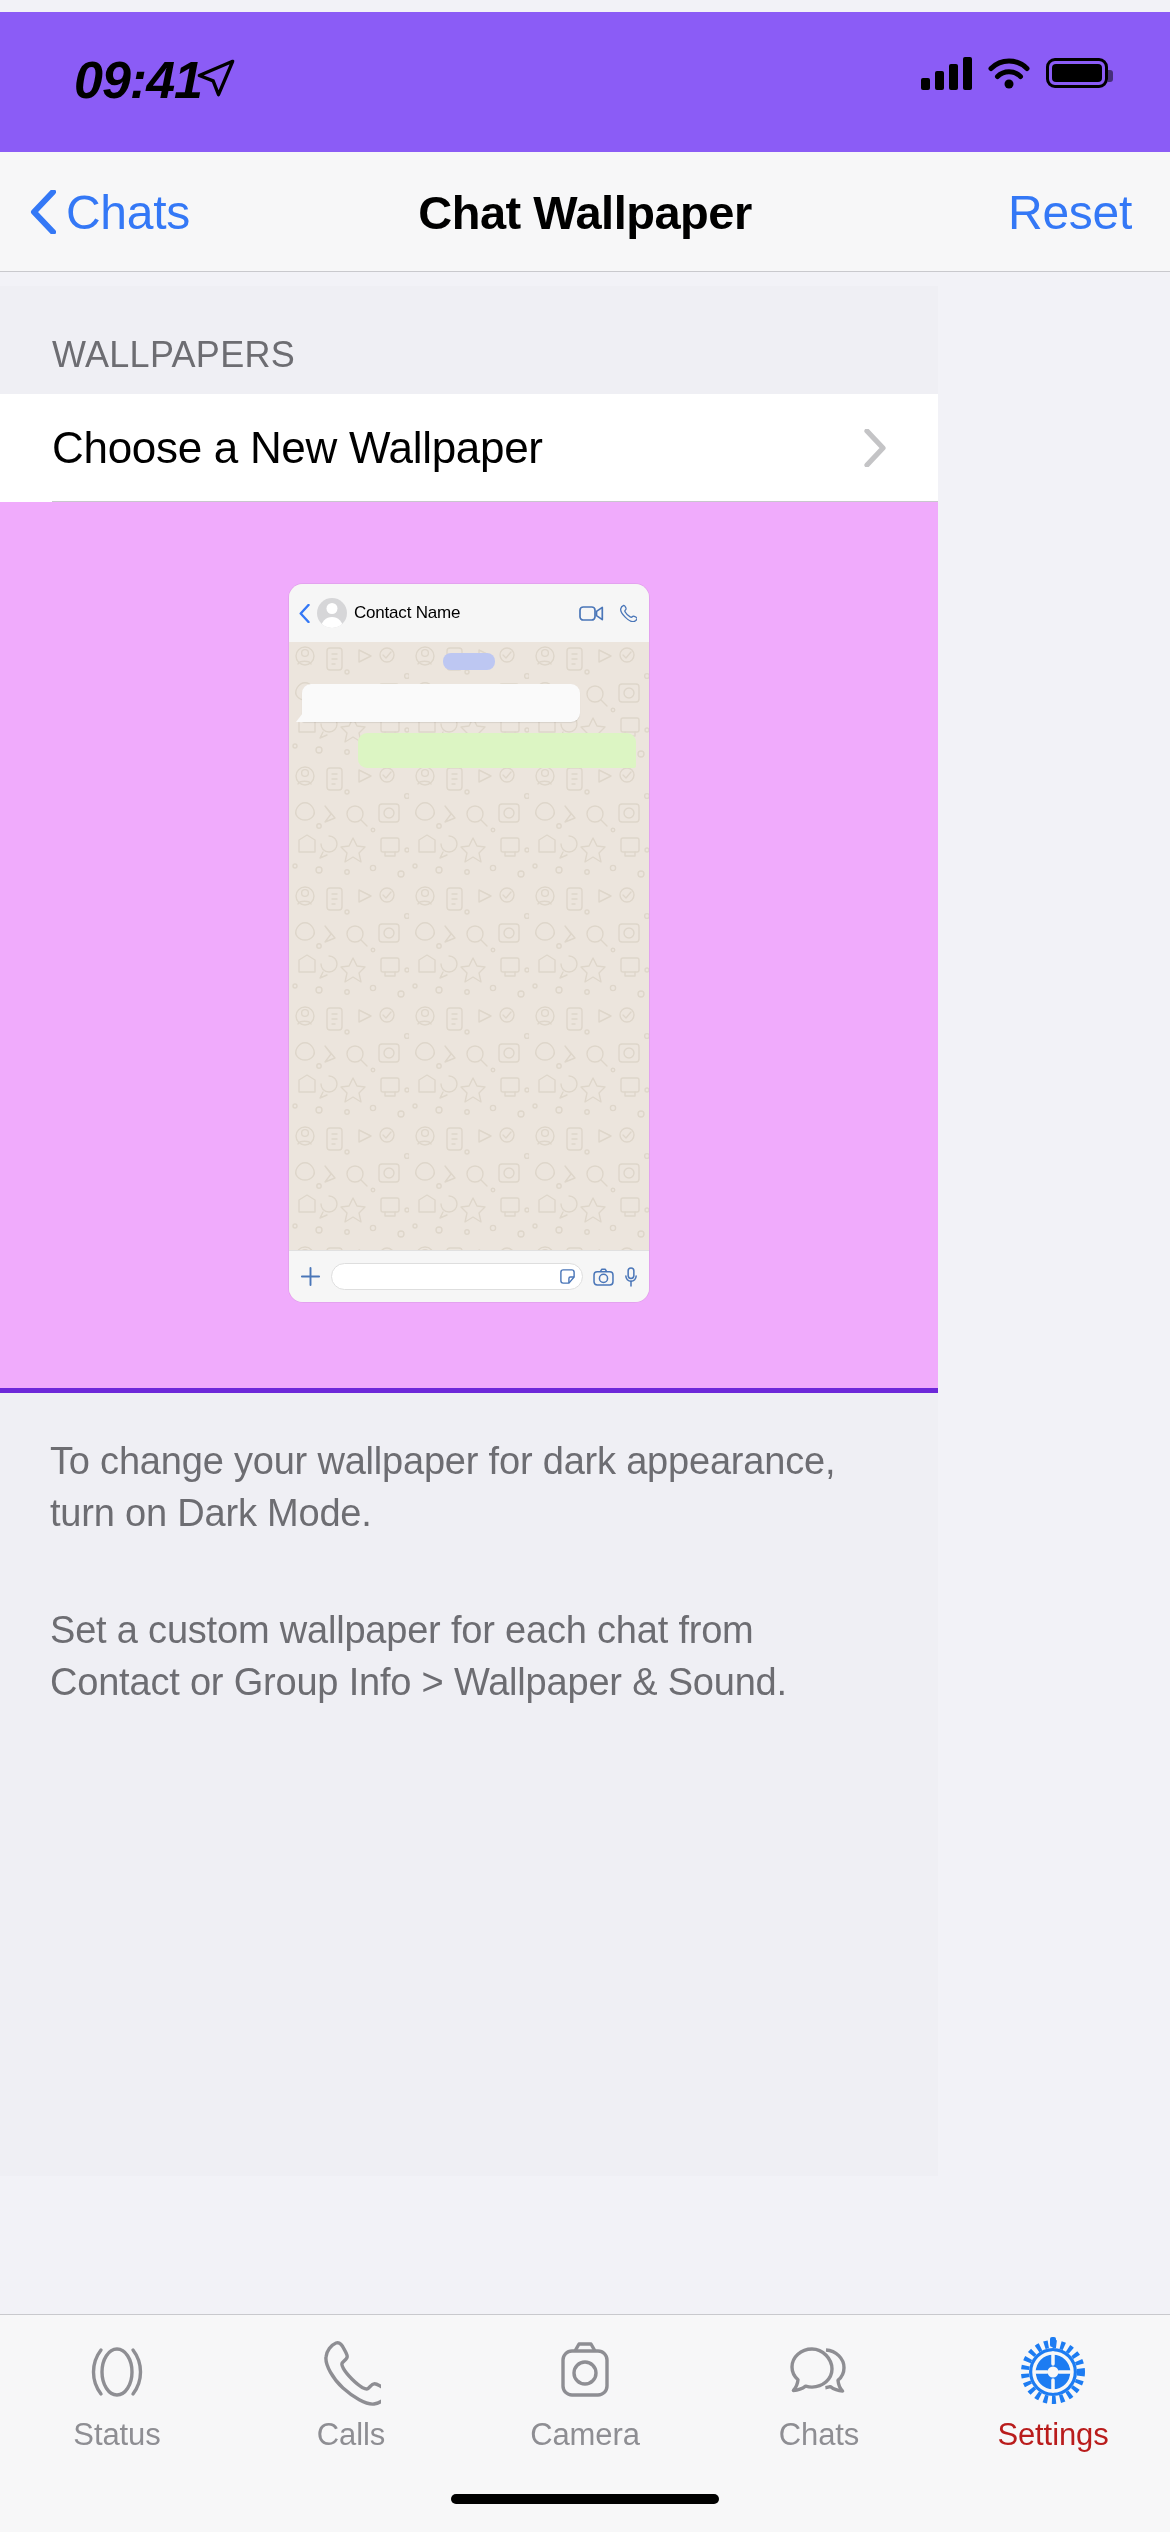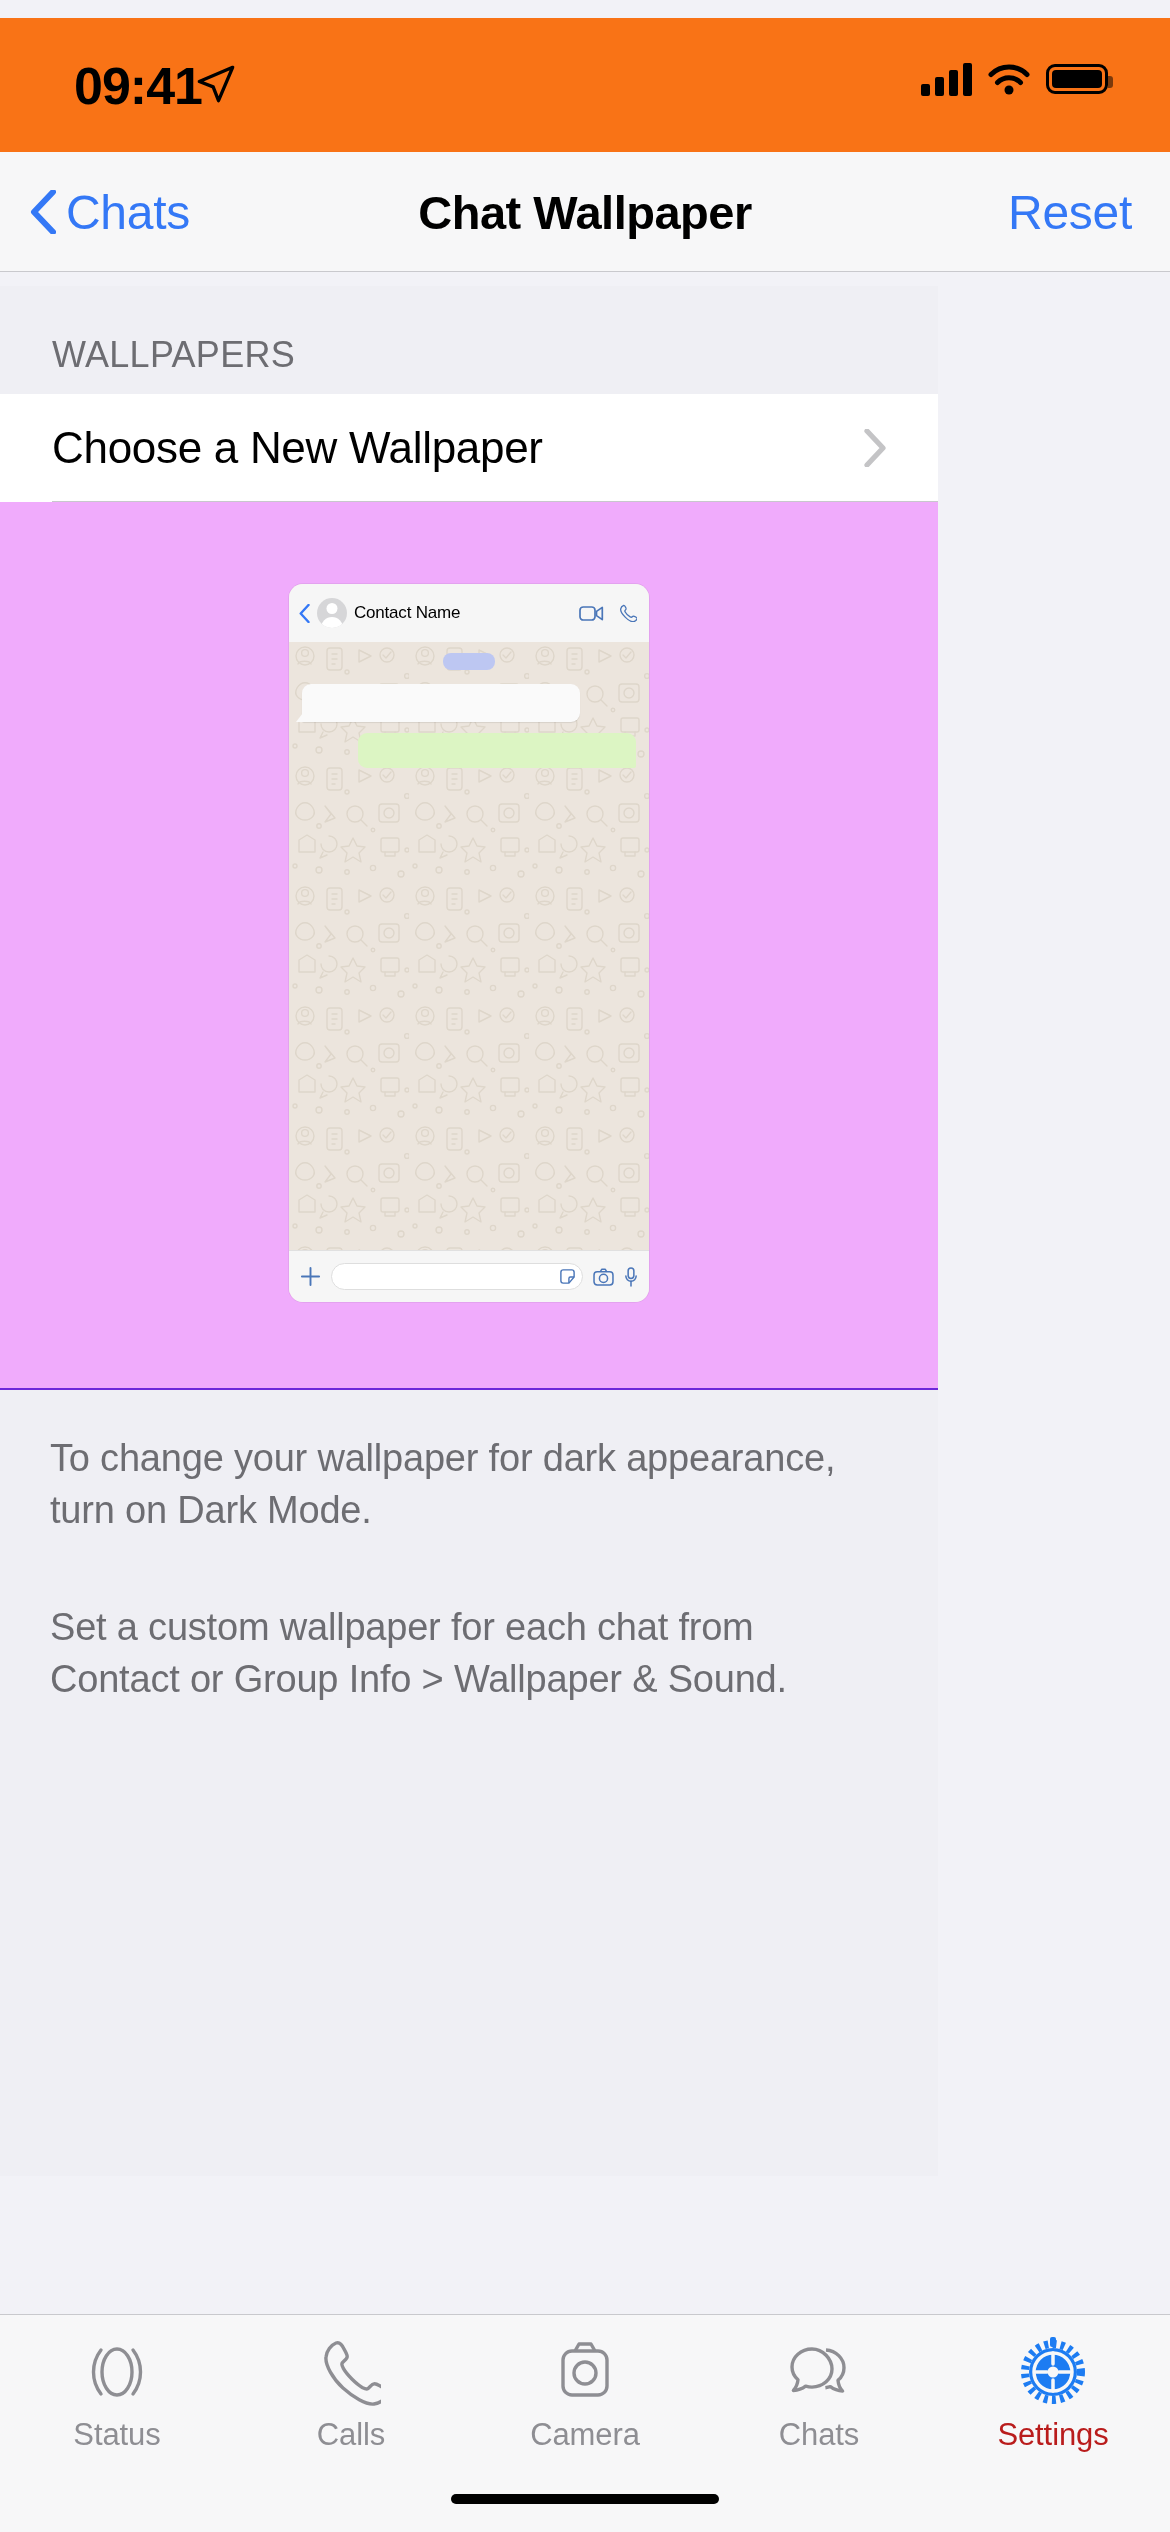--- a/index.html
+++ b/index.html
@@ -7,22 +7,23 @@
   body {
     font-family:"Liberation Sans", sans-serif;
     background:#ffffff;
     -webkit-font-smoothing:antialiased;
     overflow:hidden;
   }
   .phone { position:relative; width:1170px; height:2532px; background:#F2F2F7; }
 
   
   .statusbar {
-    position:absolute; top:18px; left:0; width:1170px; height:152px;
-    background:#f97316;
+    position:absolute; top:12px; left:0; width:1170px; height:152px;
+    background:#8b5cf6;
+    font-style:italic;
   }
   .sb-time {
     position:absolute; left:74px; top:38px;
     font-size:52px; font-weight:600; color:#000; letter-spacing:-1px;
   }
   .sb-loc { position:absolute; left:196px; top:46px; width:40px; height:40px; }
   .sb-right { position:absolute; right:62px; top:44px; display:flex; align-items:center; gap:14px; }
   .sig { display:flex; align-items:flex-end; gap:5px; height:34px; }
   .sig i { display:block; width:9px; border-radius:2px; background:#000; }
   .sig i:nth-child(1){height:12px;} .sig i:nth-child(2){height:19px;}
@@ -125,21 +126,21 @@
   .pv-field {
     flex:1; height:27px; background:#fff; border:1px solid #DEDEDE;
     border-radius:14px; display:flex; align-items:center; justify-content:flex-end;
     padding-right:6px;
   }
   .pv-input svg { display:block; }
 
   
   .footnote {
     background:#EFEFF4; padding:42px 50px 0 50px;
-    border-top:2px solid #6d28d9;
+    border-top:5px solid #6d28d9;
   }
   .footnote p {
     font-size:38px; line-height:1.38; color:#6D6D72; letter-spacing:-0.2px;
   }
   .footnote p + p { margin-top:64px; }
 
   
   .tabbar {
     position:absolute; left:0; bottom:0; width:1170px; height:218px;
     background:#F7F7F8; border-top:1px solid #C9C9CD;

